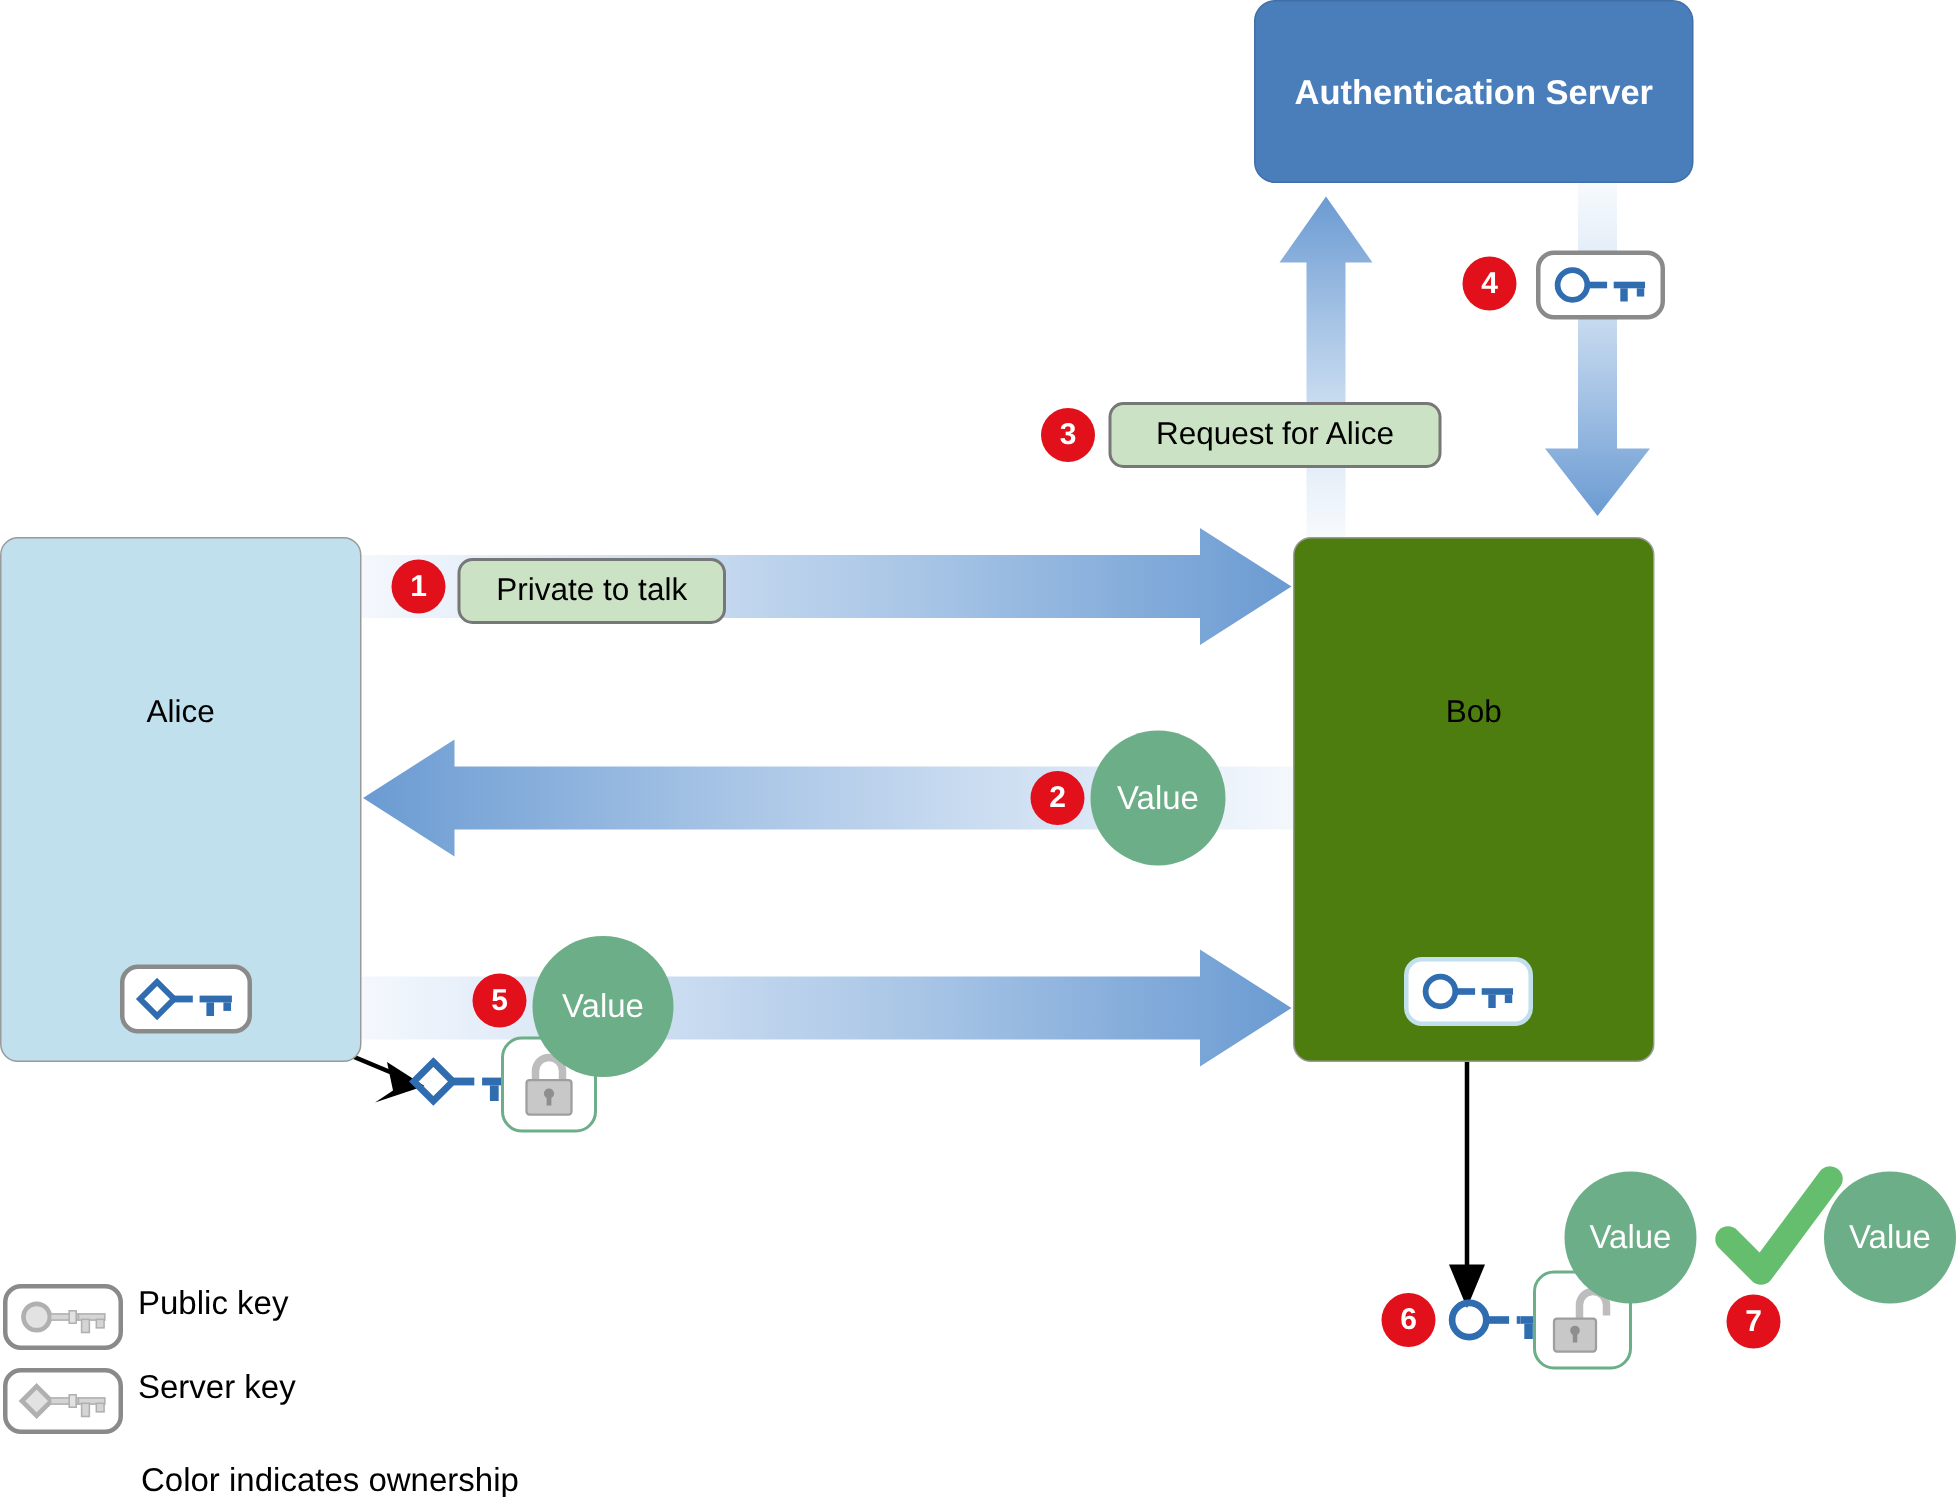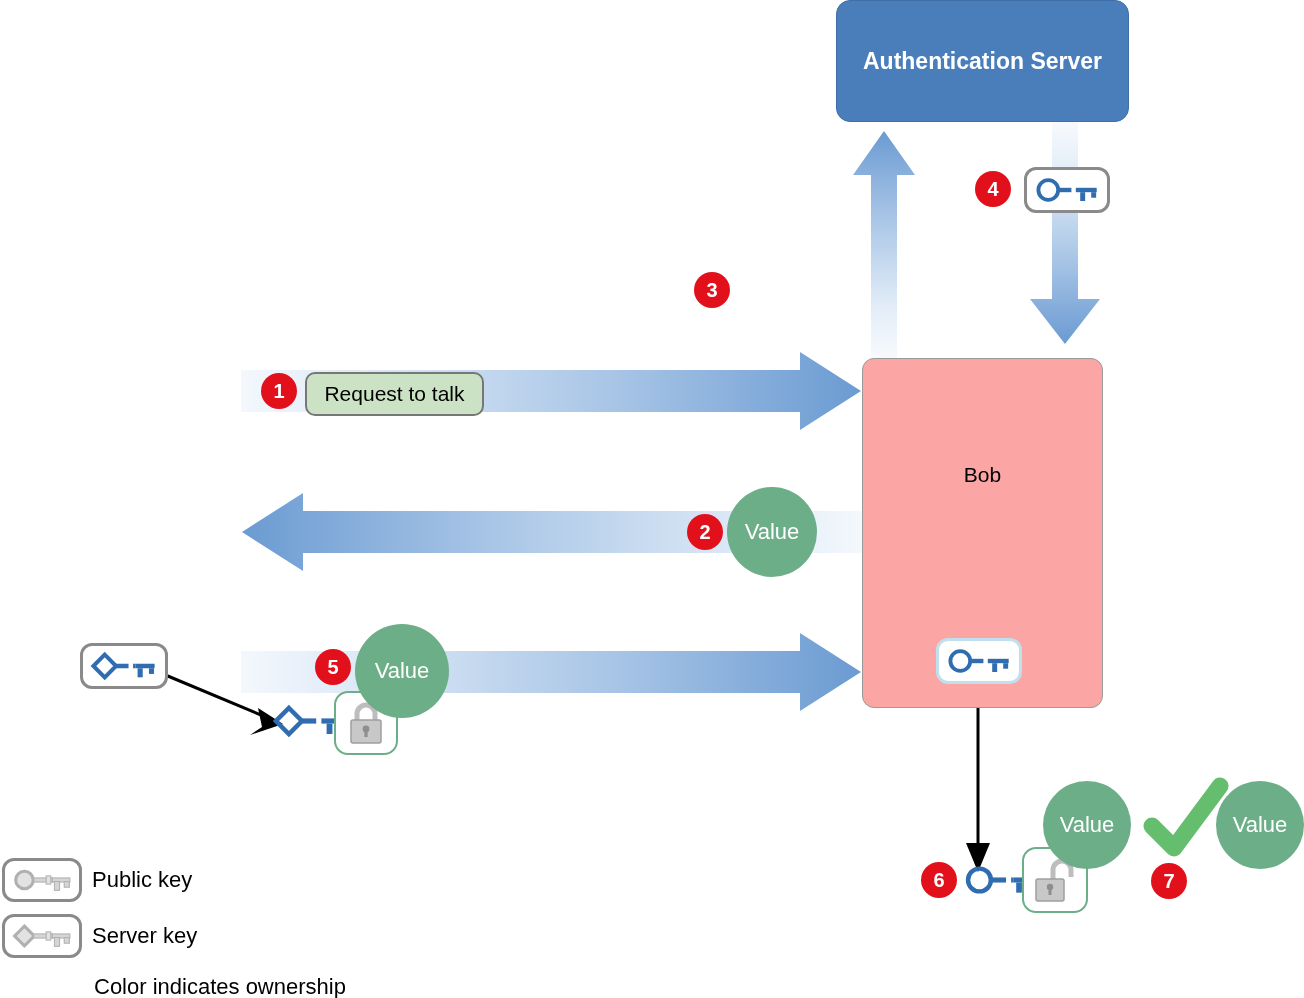--- a/index.html
+++ b/index.html
@@ -46,21 +46,21 @@
     font-size: 23px;
   }
   #alice-box {
     left: 0px; top: 358px; width: 241px; height: 350px;
     background: #bfe0ec;
     border: 1px solid #9a9a9a;
   }
   #alice-box .entity-label { position: relative; top: -58px; }
   #bob-box {
     left: 862px; top: 358px; width: 241px; height: 350px;
-    background: #fca5a5;
+    background: #4d7c0f;
     border: 1px solid #9a9a9a;
   }
   #bob-box .entity-label { position: relative; top: -58px; }
 
   
   .arrow-svg { position: absolute; overflow: visible; }
 
   
   .msg-label {
     position: absolute;
@@ -127,21 +127,20 @@
     border-radius: 14px;
     display: flex;
     align-items: center;
     justify-content: center;
   }
 
   
   #legend { position: absolute; left: 2px; top: 856px; }
   .legend-row {
     display: flex;
-    align-items: center;
     height: 48px;
     margin-bottom: 8px;
   }
   .legend-chip {
     box-sizing: border-box;
     width: 80px; height: 44px;
     border: 3px solid #8a8a8a;
     border-radius: 12px;
     background: #ffffff;
     display: flex;
@@ -224,20 +223,23 @@
     <g>
       <line x1="978" y1="687" x2="978" y2="850" stroke="#000000" stroke-width="3"></line>
       <path d="M 978 872 L 966 843 L 990 843 Z" fill="#000000"></path>
     </g>
   </svg>
 
   <div class="entity" id="auth-server">
     <span class="entity-label">Authentication Server</span>
   </div>
 
+  <div class="entity" id="alice-box">
+    <span class="entity-label">Alice</span>
+  </div>
 
   <div class="entity" id="bob-box">
     <span class="entity-label">Bob</span>
   </div>
 
   <div class="key-chip gray-border" style="left:80px; top:643px; width:88px; height:46px;">
     <svg width="68" height="30" viewBox="0 0 120 52">
       <path d="M26 6 L46 26 L26 46 L6 26 Z" fill="none" stroke="#2f6cb0" stroke-width="7"></path>
       <rect x="46" y="22" width="34" height="8" fill="#2f6cb0"></rect>
       <rect x="68" y="19" width="8" height="14" fill="#ffffff"></rect>
@@ -320,21 +322,24 @@
     <span>Value</span>
   </div>
   <div class="value-circle" style="left:1043px; top:781px; width:88px; height:88px;">
     <span>Value</span>
   </div>
   <div class="value-circle" style="left:1216px; top:781px; width:88px; height:88px;">
     <span>Value</span>
   </div>
 
   <div class="msg-label" style="left:305px; top:372px; width:179px; height:44px;">
-    <span>Request to talk</span>
+    <span>Private to talk</span>
+  </div>
+  <div class="msg-label" style="left:739px; top:268px; width:222px; height:44px;">
+    <span>Request for Alice</span>
   </div>
 
   <div class="step-badge" style="left:261px; top:373px;">
     <span>1</span>
   </div>
   <div class="step-badge" style="left:687px; top:514px;">
     <span>2</span>
   </div>
   <div class="step-badge" style="left:694px; top:272px;">
     <span>3</span>

